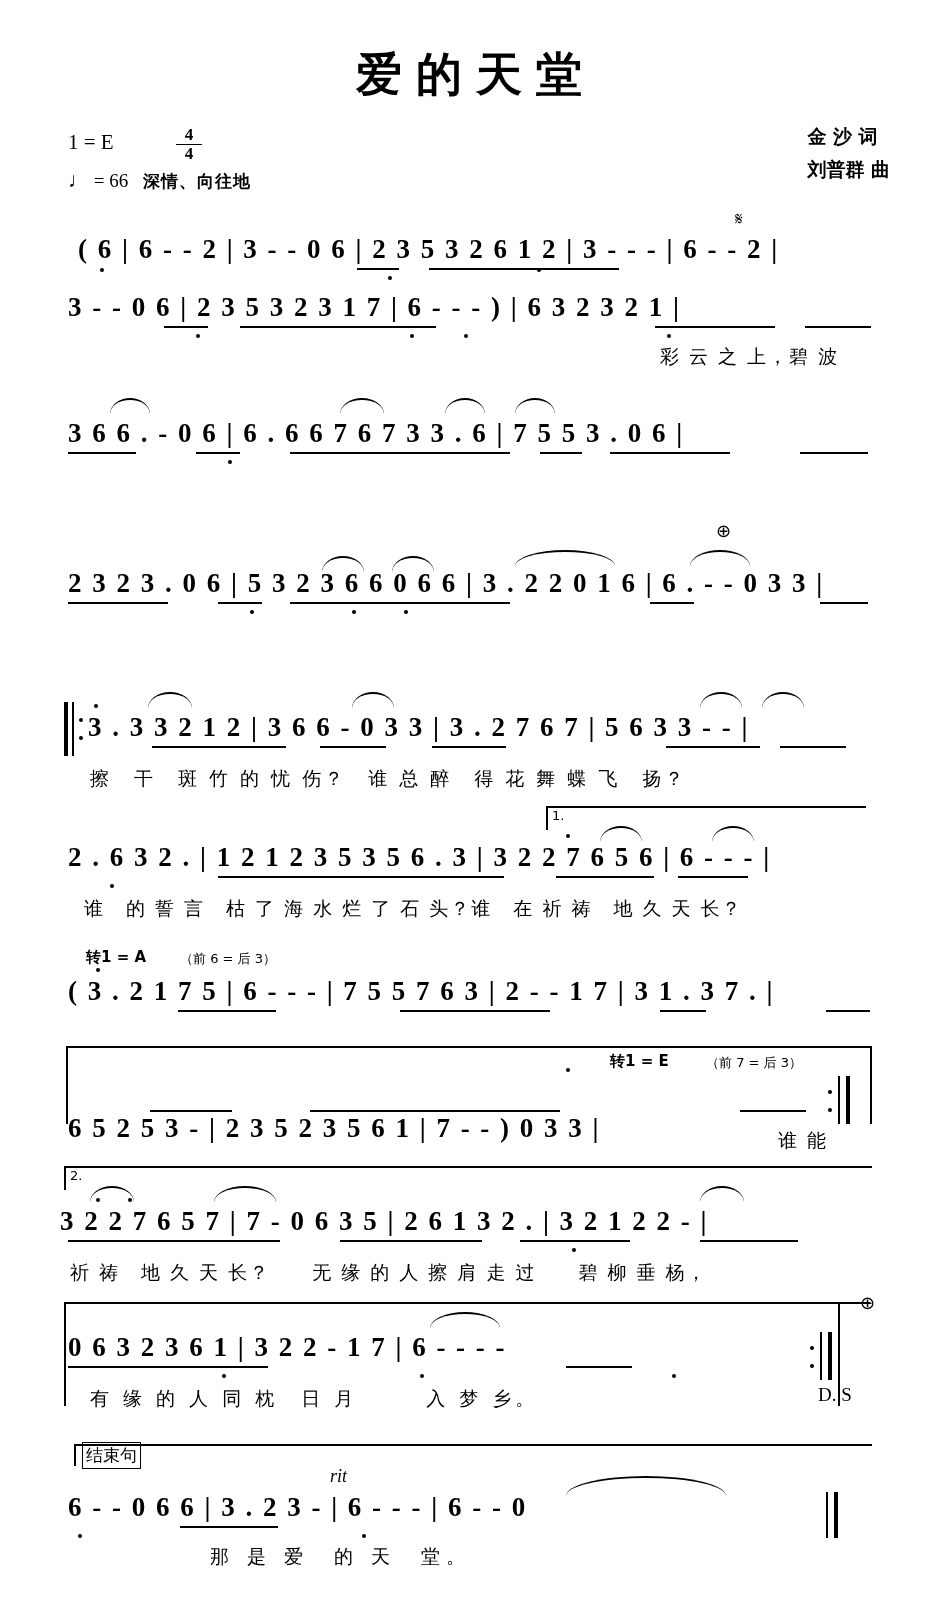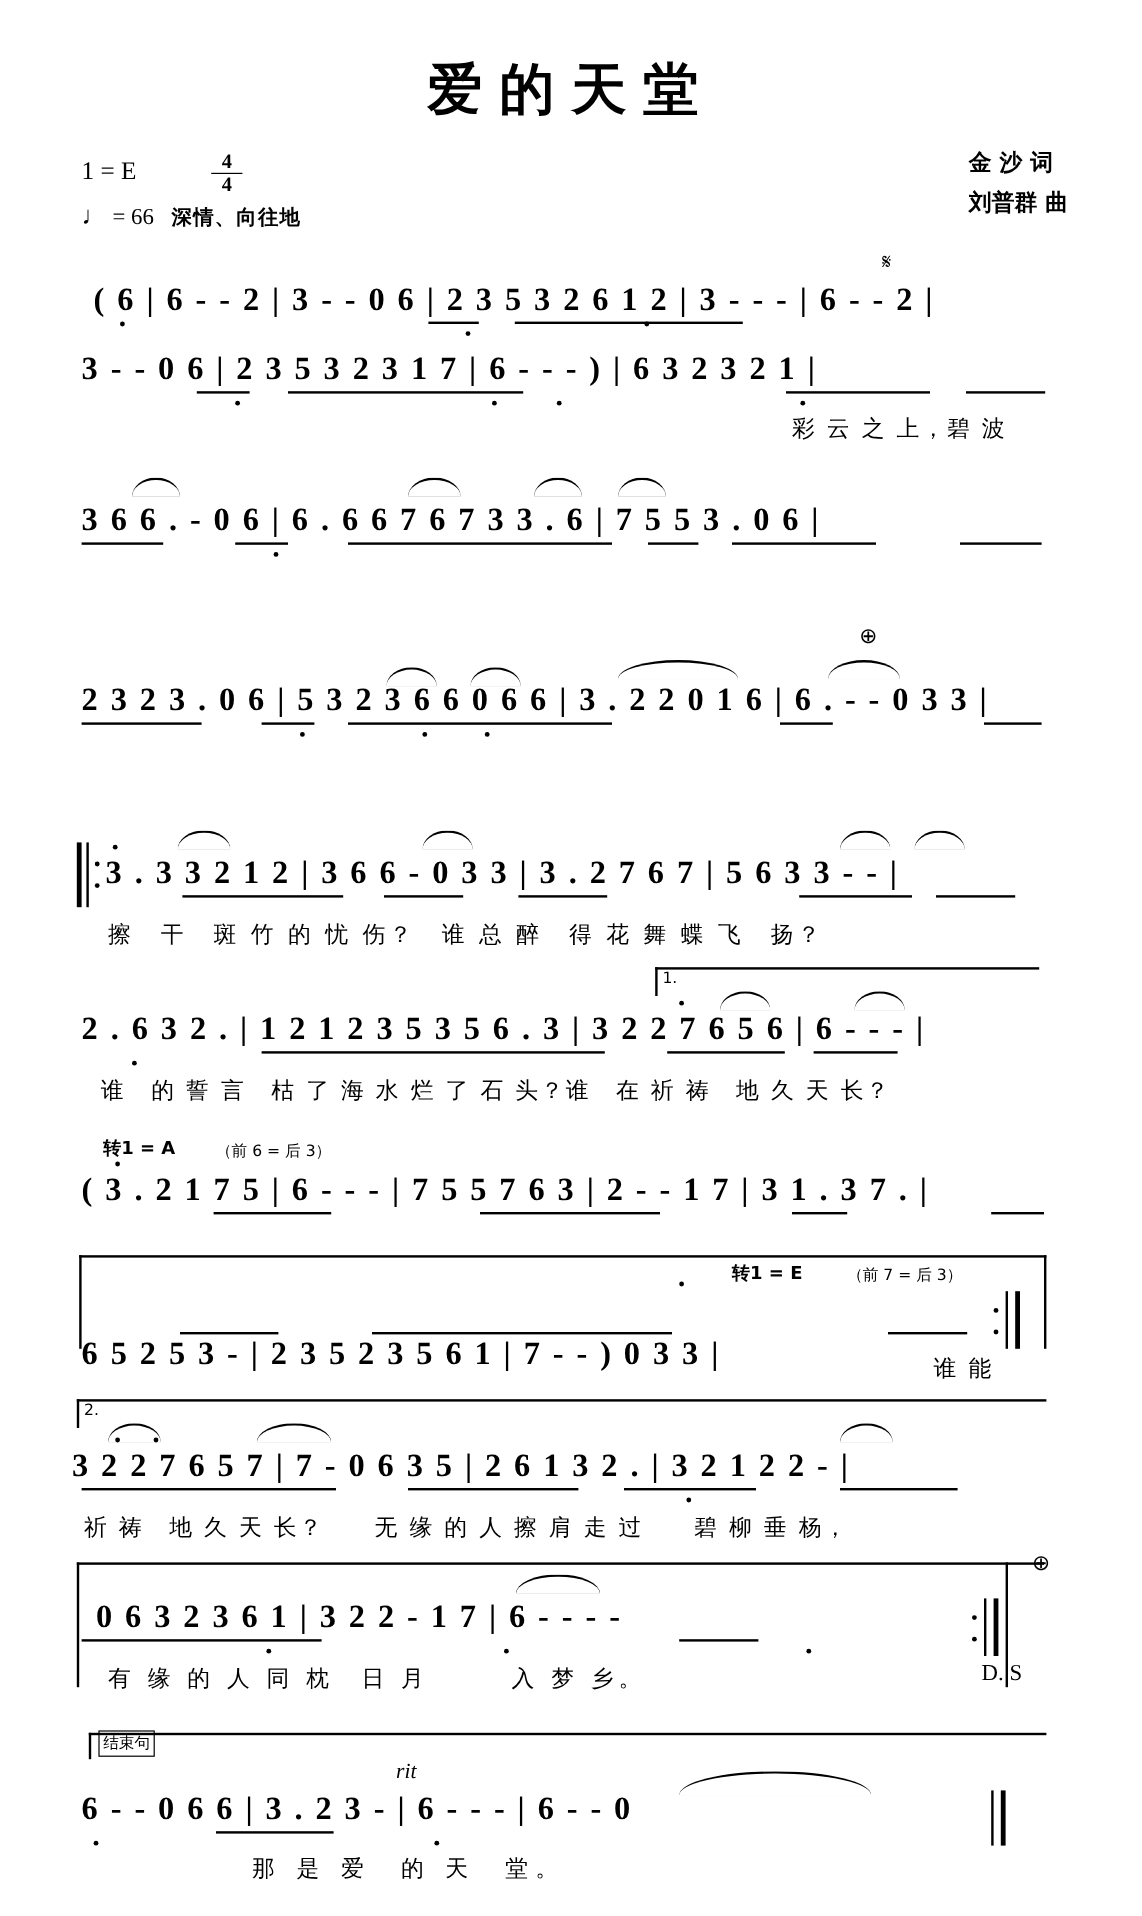--- a/index.html
+++ b/index.html
@@ -49,21 +49,21 @@
   .dot{position:absolute;width:4px;height:4px;border-radius:50%;background:#000;}
   
   .slur{position:absolute;border:2px solid #000;border-bottom:none;border-left:none;border-right:none;border-radius:50%/100% 100% 0 0;height:14px;}
   
   .vline{position:absolute;background:#000;width:2px;}
   .hline{position:absolute;background:#000;height:2px;}
   .thick{width:4px;}
   .coda{position:absolute;font-size:22px;}
   .ending{position:absolute;border-left:2px solid #000;border-top:2px solid #000;}
   .endnum{position:absolute;font-size:13px;font-family:"DejaVu Sans",sans-serif;}
-  .boxlbl{position:absolute;border:1.5px solid #000;font-family:"DejaVu Sans",sans-serif;font-size:13px;padding:1px 3px;}
+  .boxlbl{position:absolute;border:1.5px solid #000;font-family:"DejaVu Sans",sans-serif;font-size:17px;padding:1px 3px;}
 </style>
 </head>
 <body>
 
 <div class="sheet">
 
   <div class="title">爱的天堂</div>
 
   <div class="keysig">1 = E</div>
   <div class="meter">
@@ -197,21 +197,21 @@
   <div class="beam" style="left:520px;top:1240px;width:110px;"></div>
   <div class="beam" style="left:700px;top:1240px;width:98px;"></div>
   <div class="dot" style="left:572px;top:1248px;"></div>
   <div class="abs lyr" style="left:70px;top:1260px;letter-spacing:2px;">祈 祷　地 久 天 长？　　无 缘 的 人 擦 肩 走 过　　碧 柳 垂 杨，</div>
 
   <div class="hline" style="left:64px;top:1302px;width:806px;"></div>
   <div class="vline" style="left:64px;top:1302px;height:104px;"></div>
   <div class="vline" style="left:838px;top:1302px;height:104px;"></div>
   <div class="coda abs" style="left:860px;top:1292px;font-family:'DejaVu Sans',sans-serif;font-size:18px;">⊕</div>
   <div class="slur" style="left:430px;top:1312px;width:70px;"></div>
-  <div class="abs mus" style="left:80px;top:1332px;letter-spacing:2px;text-align:right;">0 6 3 2 3 6 1 | 3 2 2 - 1 7 | 6 - - - -</div>
+  <div class="abs mus" style="left:68px;top:1332px;letter-spacing:2px;text-align:right;">0 6 3 2 3 6 1 | 3 2 2 - 1 7 | 6 - - - -</div>
   <div class="beam" style="left:68px;top:1366px;width:200px;"></div>
   <div class="dot" style="left:222px;top:1374px;"></div>
   <div class="beam" style="left:566px;top:1366px;width:66px;"></div>
   <div class="dot" style="left:420px;top:1374px;"></div>
   <div class="dot" style="left:672px;top:1374px;"></div>
   <div class="vline" style="left:820px;top:1332px;height:48px;"></div>
   <div class="vline thick" style="left:828px;top:1332px;height:48px;"></div>
   <div class="dot" style="left:810px;top:1346px;"></div>
   <div class="dot" style="left:810px;top:1364px;"></div>
   <div class="abs lyr" style="left:90px;top:1386px;letter-spacing:4px;">有 缘 的 人 同 枕　日 月　　　入 梦 乡。</div>

